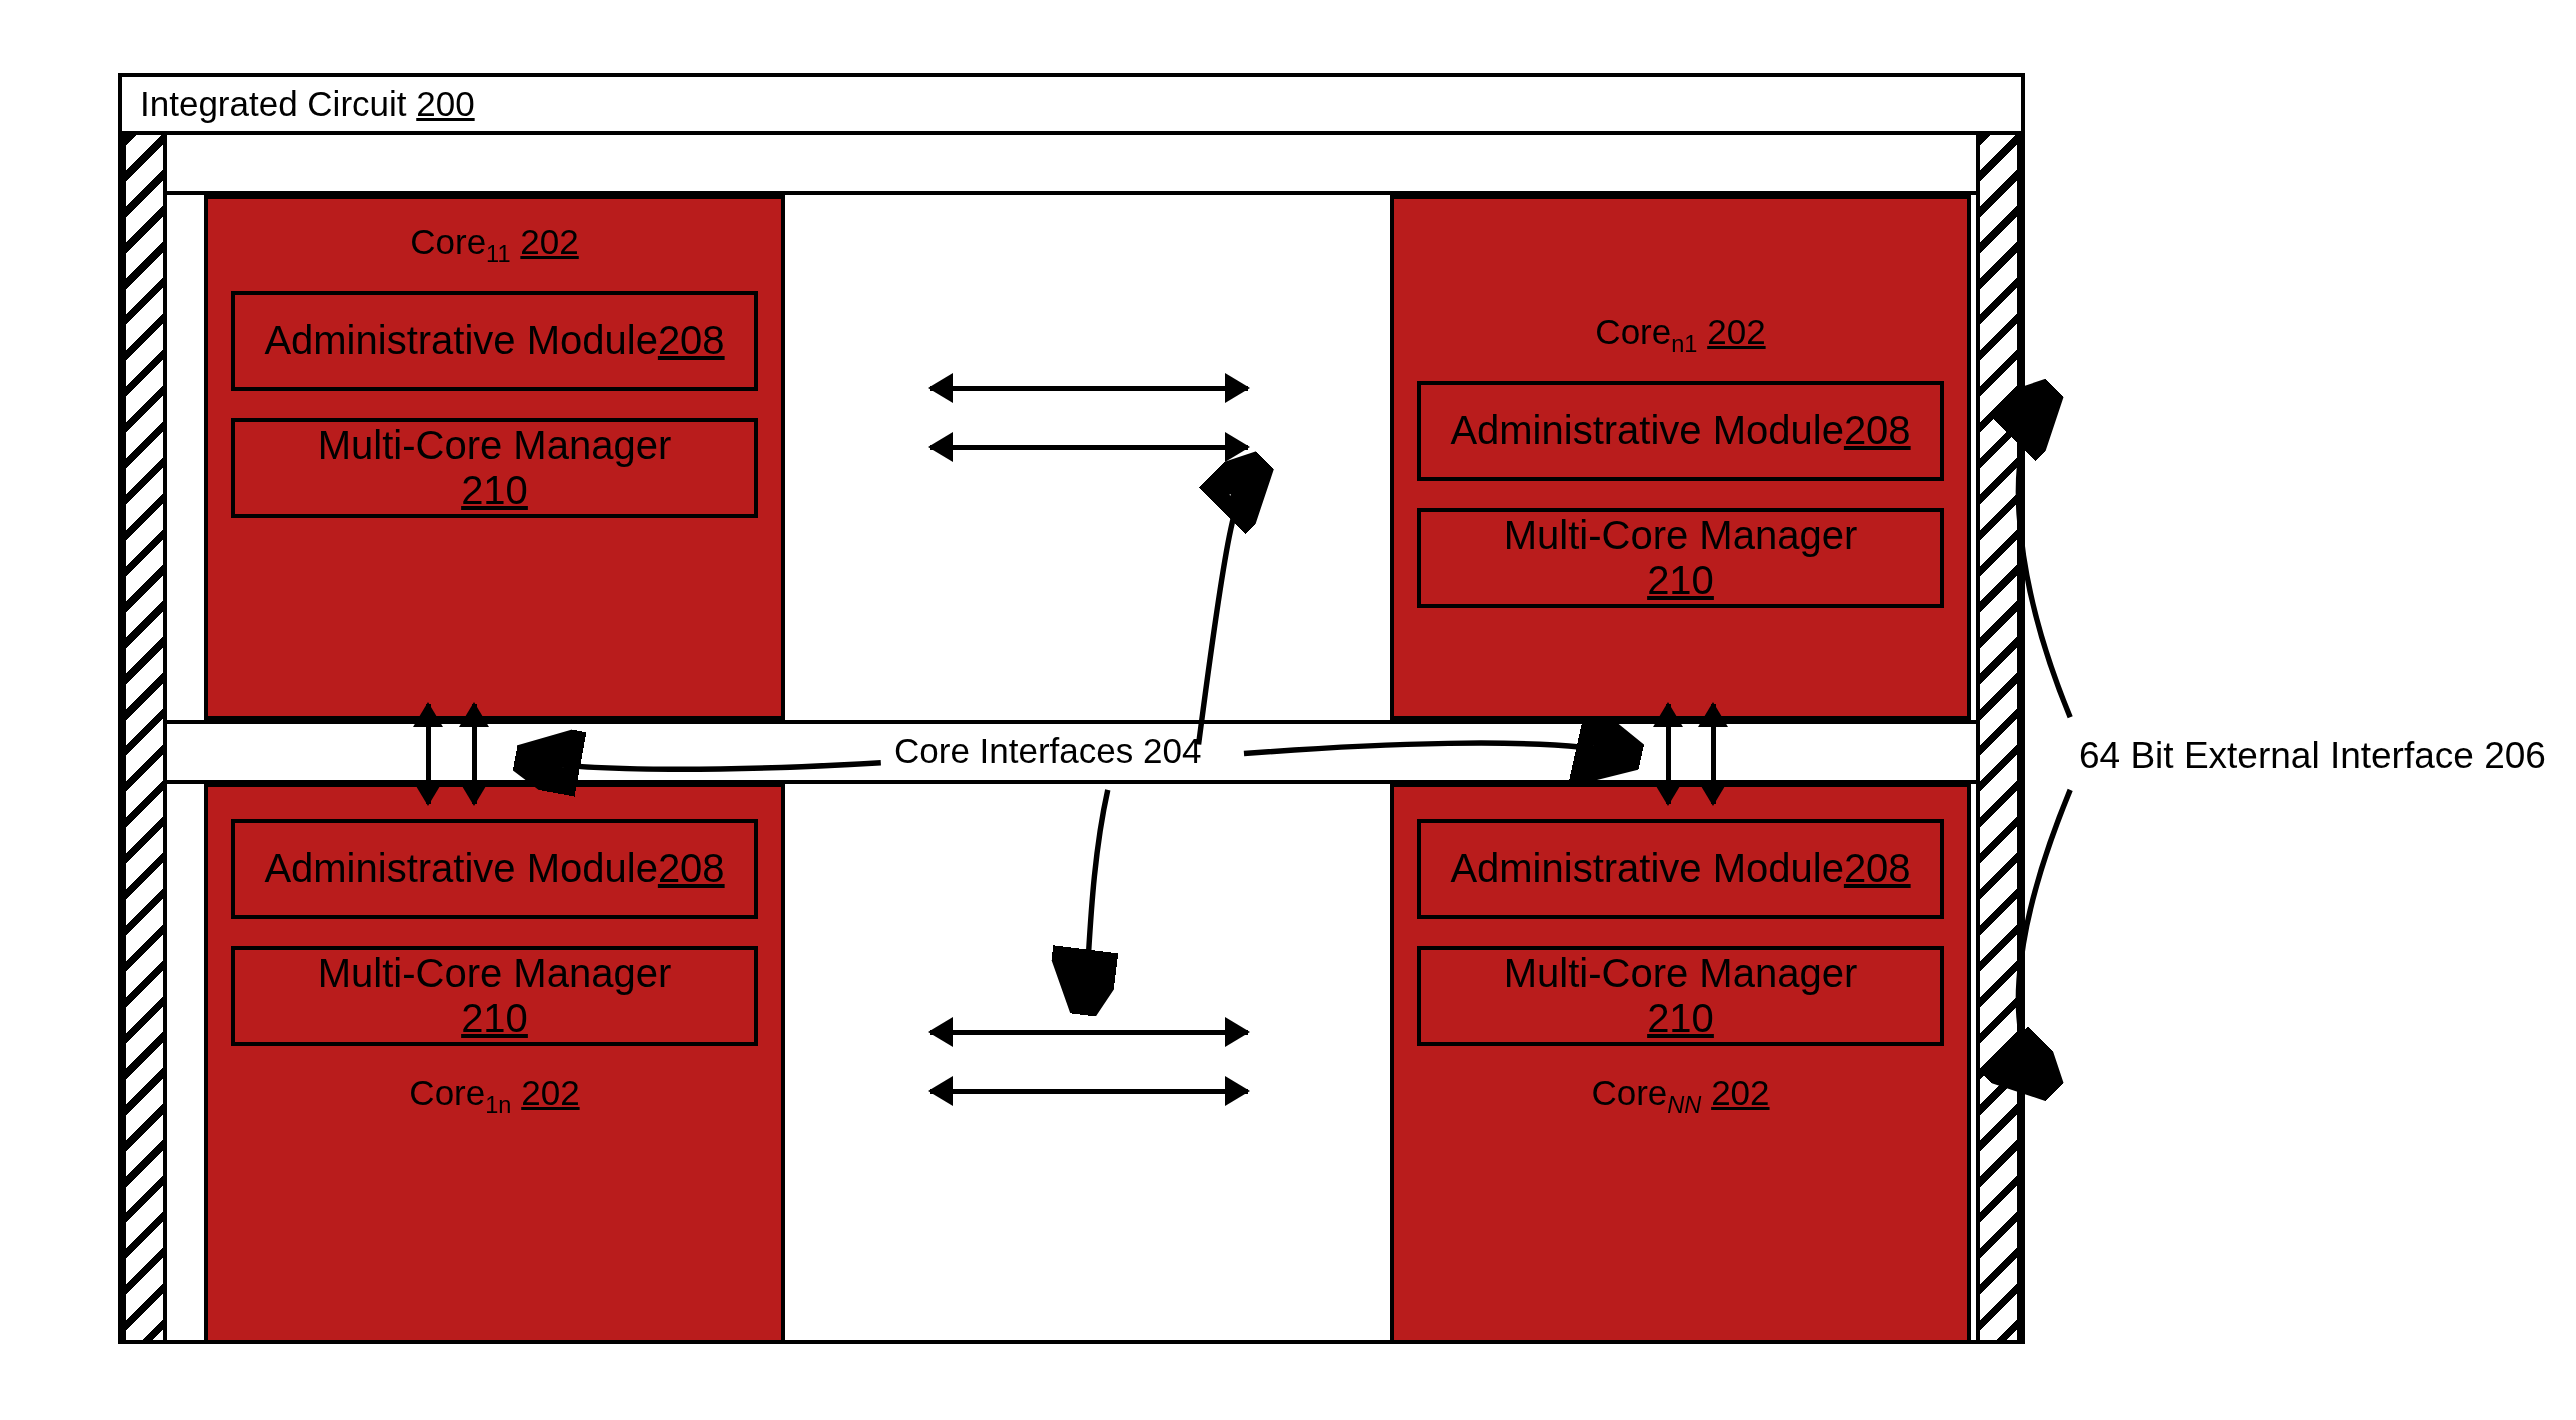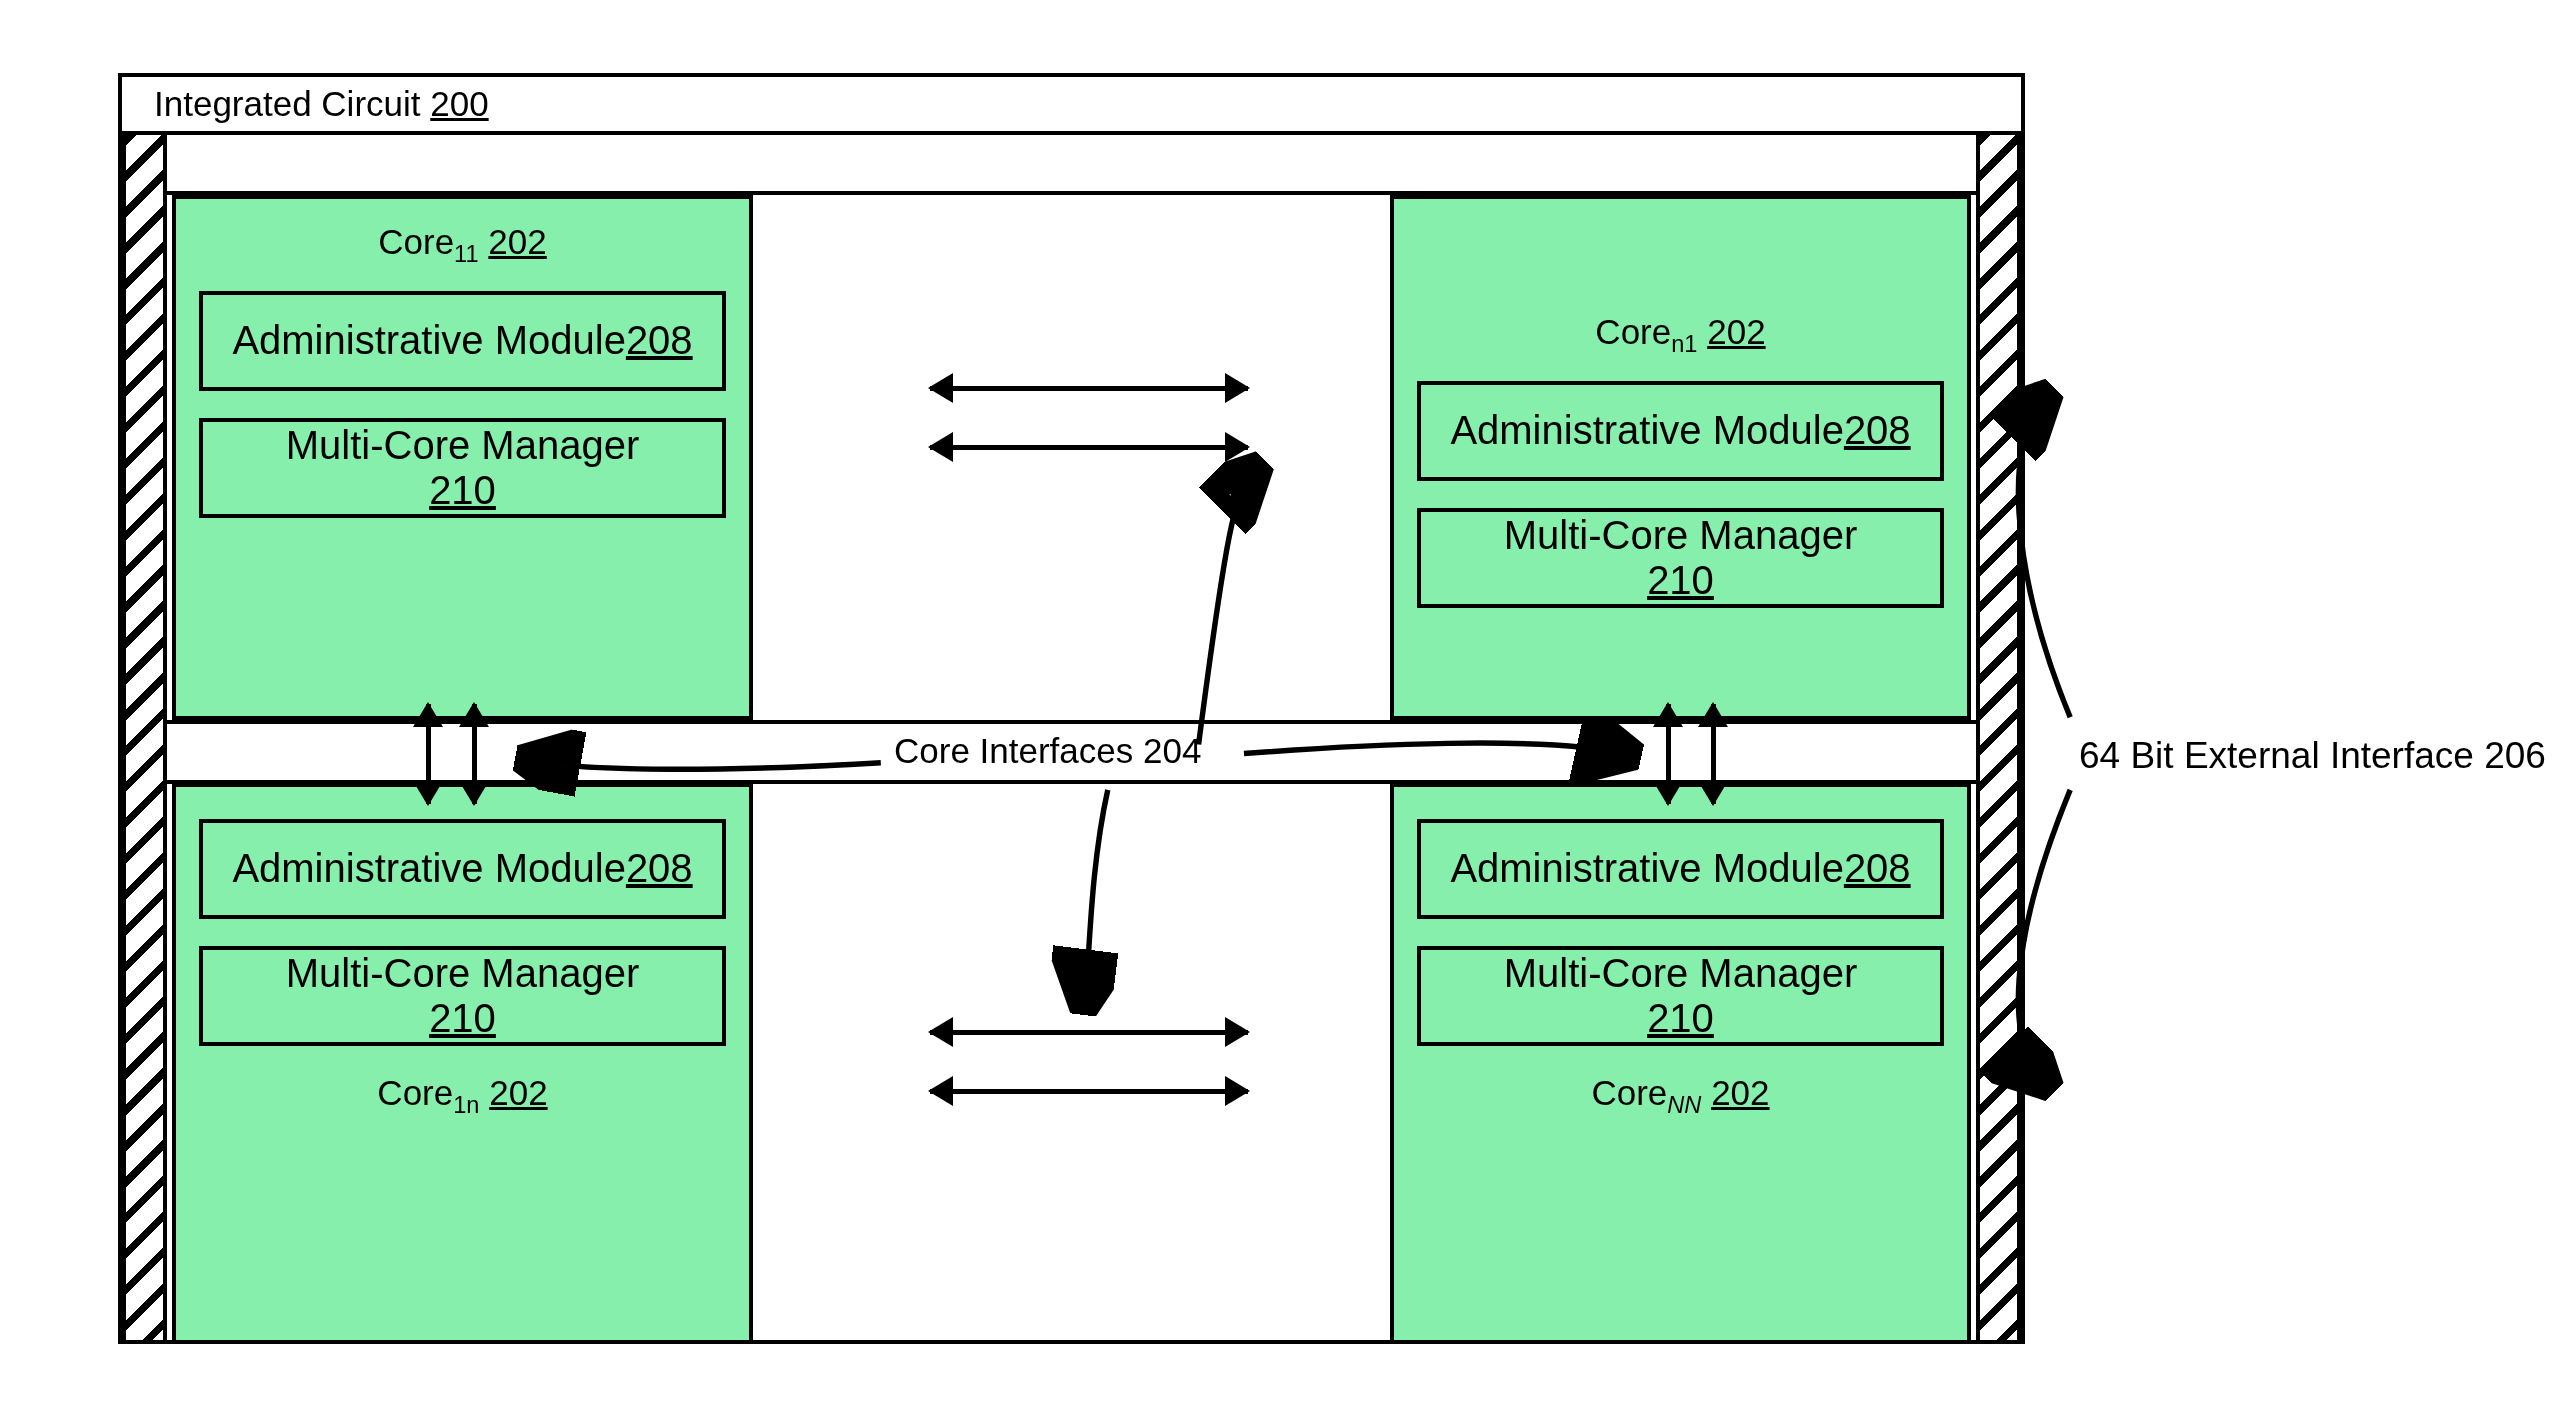--- a/index.html
+++ b/index.html
@@ -18,21 +18,20 @@
     width: 1907px;
     height: 1271px;
     border: 4.5px solid #000;
     background: #fff;
   }
   .ic-title {
     position: absolute;
     left: 18px;
     top: 7.3px;
     font-size: 35px;
-    margin-left: 14px;
   }
   .hatch {
     position: absolute;
     background: repeating-linear-gradient(135deg, #000 0 7.3px, #fff 7.3px 25.4px);
     border: 4.5px solid #000;
   }
   .hatch-left  { left: 0; top: 54px; width: 45px; height: 1213px; }
   .hatch-right { right: 0; top: 54px; width: 45px; height: 1213px; }
   .track {
     position: absolute;
@@ -41,25 +40,26 @@
     border-bottom: 4.5px solid #000;
     background: #fff;
     height: 64px;
   }
   .track-top    { top: 54px; }
   .track-mid    { top: 643px; }
   .core {
     position: absolute;
     width: 581px;
     border: 4.5px solid #000;
-    background: #86efac;
+    background: #b91c1c;
     display: flex;
     flex-direction: column;
     align-items: center;
     padding: 13.6px 23px 18px;
+    margin-left: 32px;
   }
   .core-tl { left: 50px; top: 118px; height: 525px;}
   .core-tr { right: 50px; top: 118px; height: 525px; justify-content: center;}
   .core-bl { left: 50px; top: 706px; height: 561px;}
   .core-br { right: 50px; top: 706px; height: 561px;}
   .core-title {
     font-size: 35px;
     margin: 9px 0 23px;
     text-align:center;
   }

